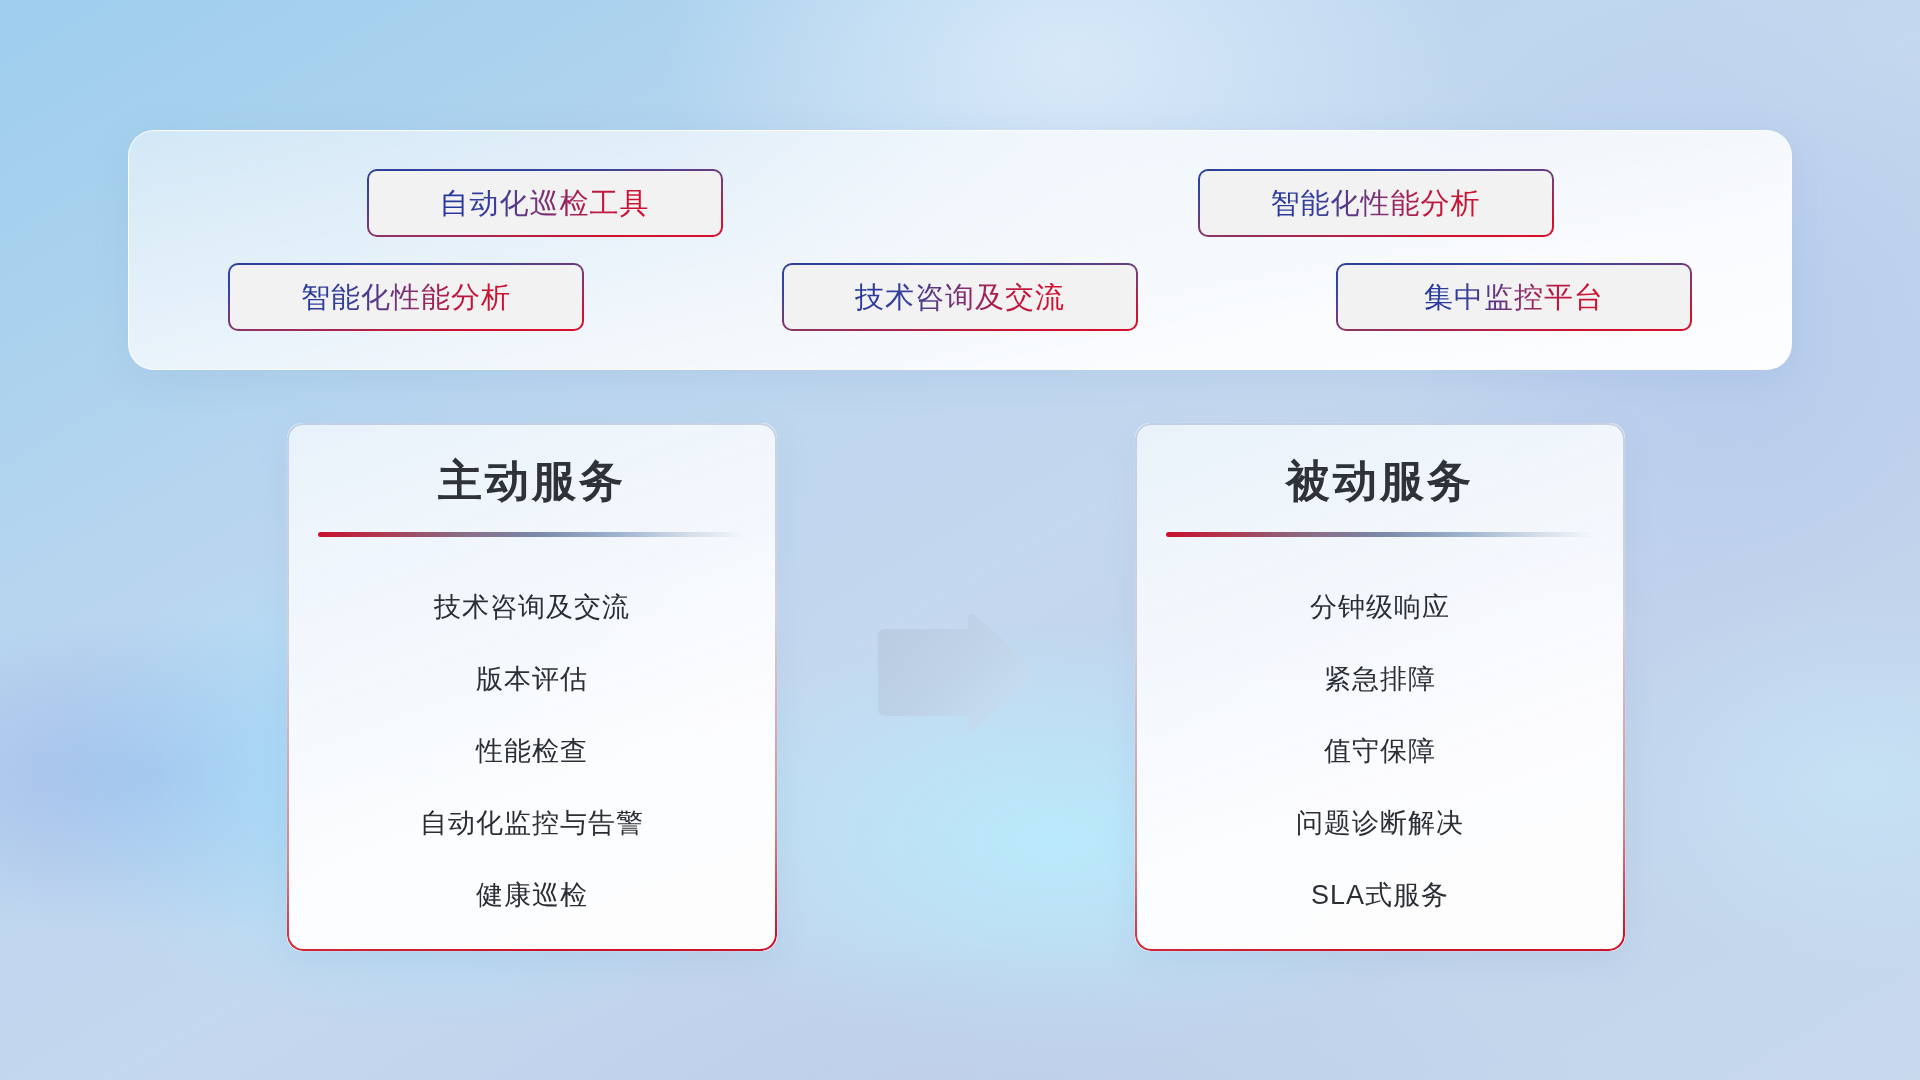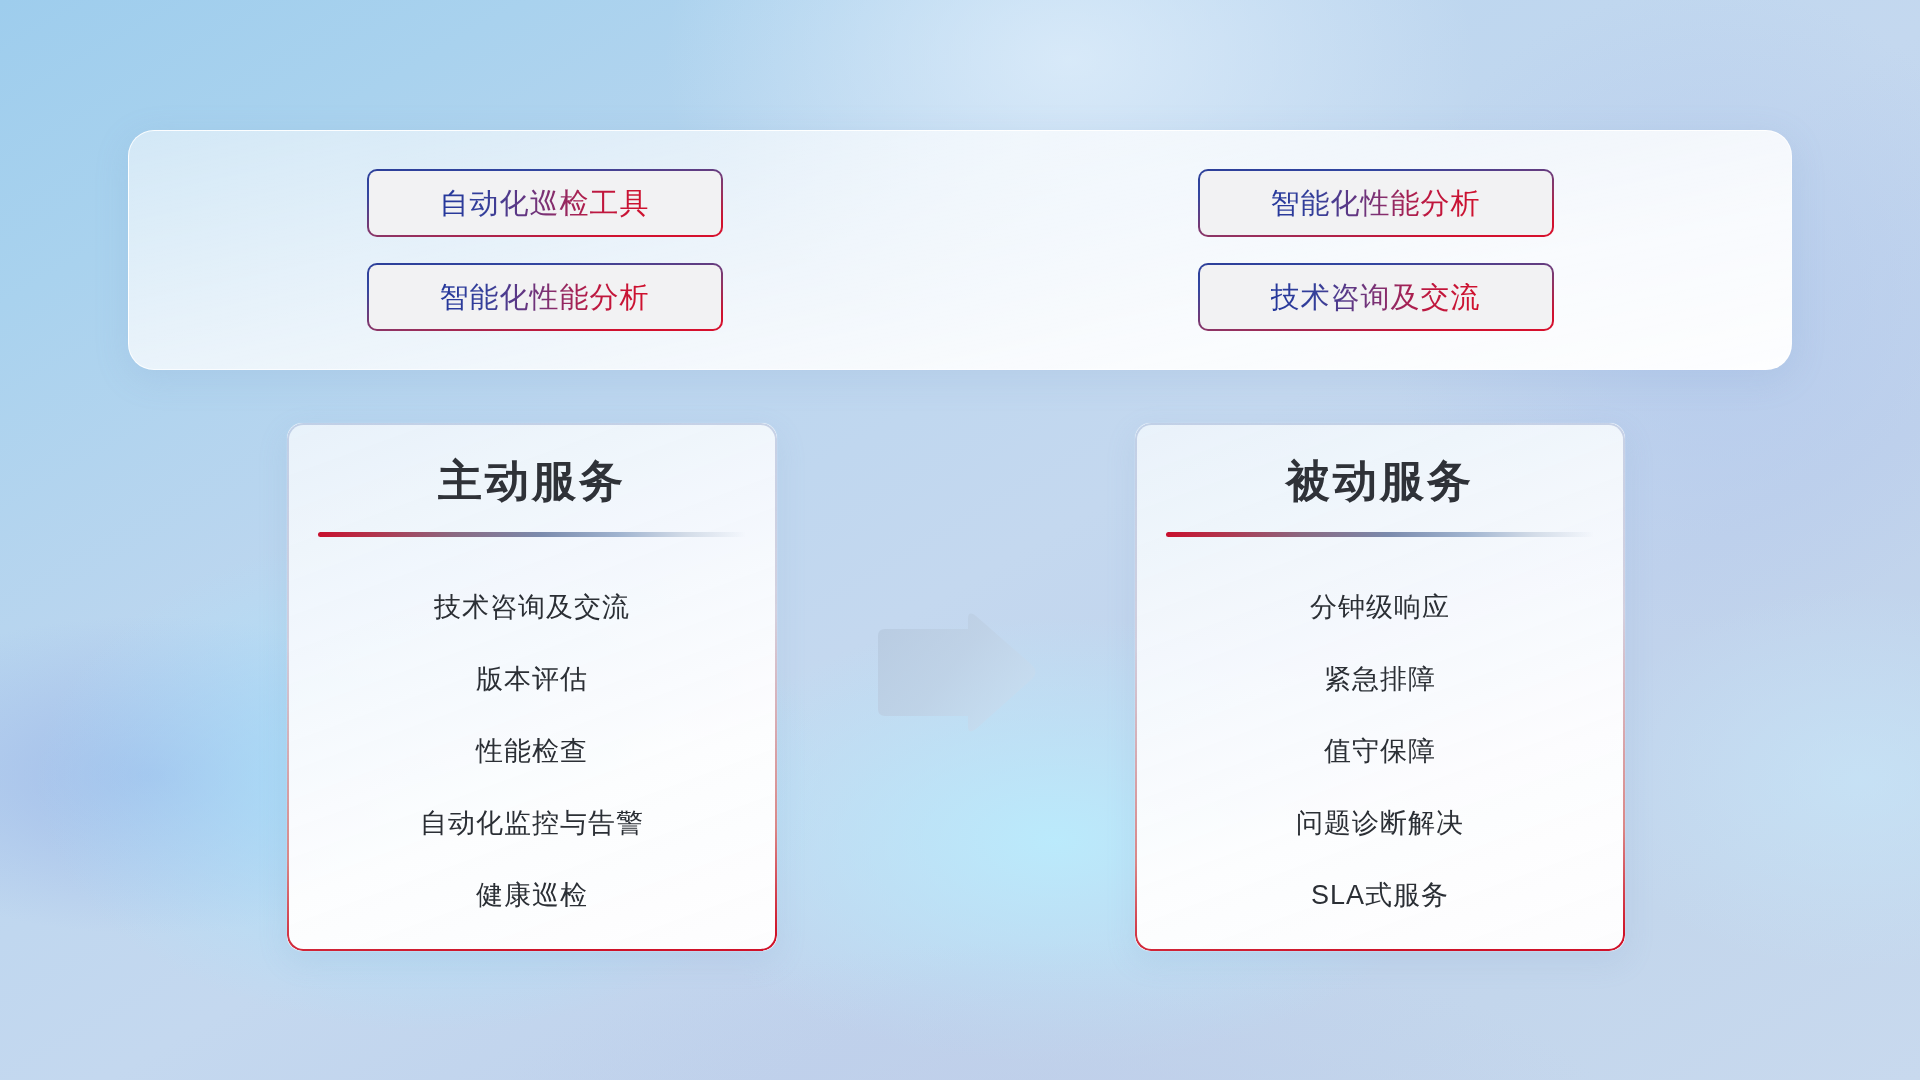--- a/index.html
+++ b/index.html
@@ -207,20 +207,23 @@
       </div>
     </div>
 
     <div class="pill-row">
       <div class="pill">
         <span class="pill-label">智能化性能分析</span>
       </div>
       <div class="pill">
         <span class="pill-label">技术咨询及交流</span>
       </div>
+      <div class="pill">
+        <span class="pill-label">集中监控平台</span>
+      </div>
     </div>
 
   </div>
 
   <div class="card" id="card-active">
     <div class="card-title">主动服务</div>
     <div class="card-divider"></div>
     <ul class="card-list">
       <li>技术咨询及交流</li>
       <li>版本评估</li>

